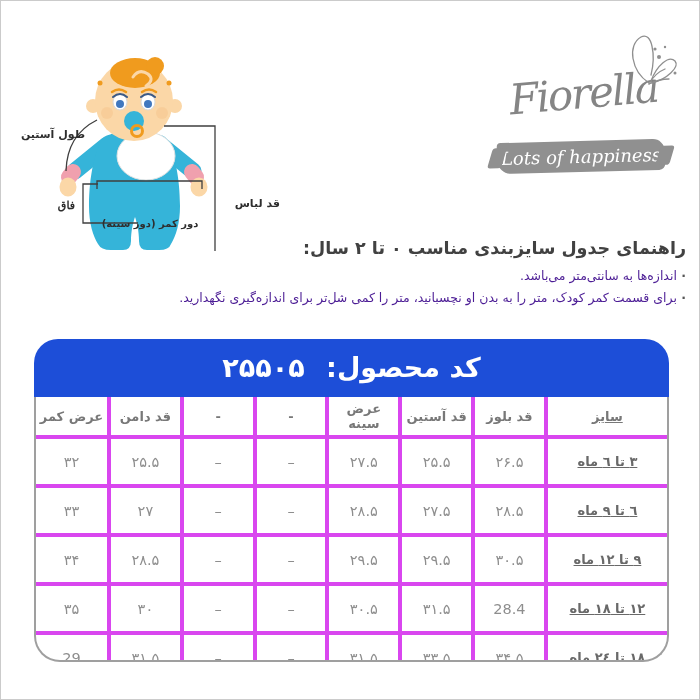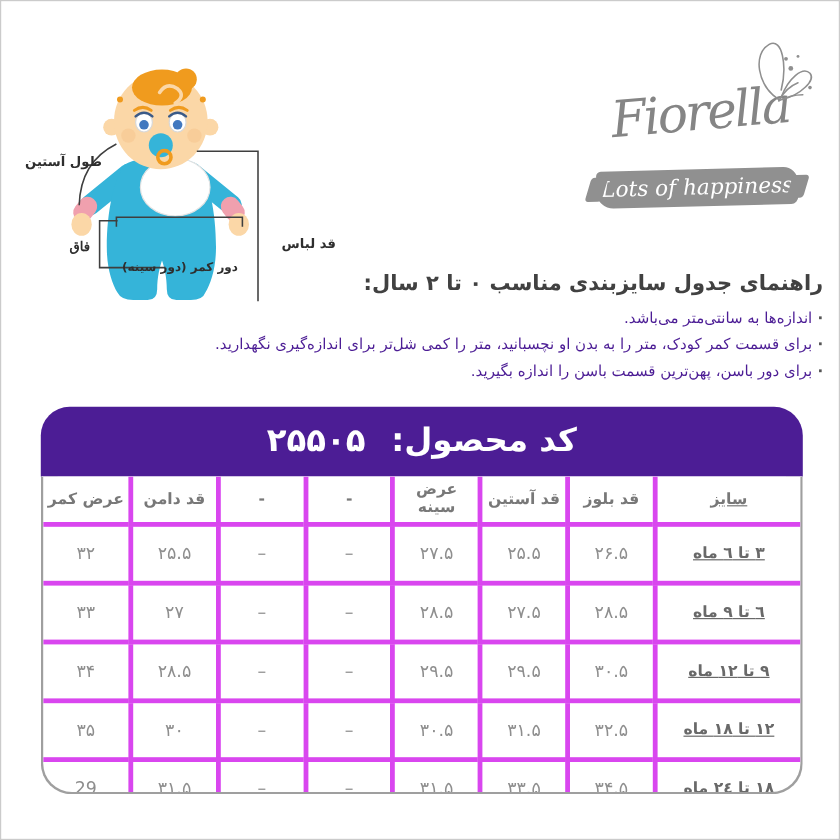--- a/index.html
+++ b/index.html
@@ -20,26 +20,26 @@
   .butterfly{position:absolute;left:618px;top:26px;width:62px;height:68px;}
   .banner{position:absolute;left:496px;top:140px;width:168px;height:31px;background:#909090;
     transform:rotate(-1.5deg);border-radius:4px 12px 6px 14px;}
   .banner::before{content:"";position:absolute;left:-7px;top:5px;width:14px;height:20px;
     background:#909090;transform:skewX(-18deg);border-radius:3px;}
   .banner::after{content:"";position:absolute;right:-7px;top:7px;width:14px;height:19px;
     background:#909090;transform:skewX(-18deg);border-radius:3px;}
   .banner span{display:block;width:100%;text-align:center;line-height:31px;color:#fff;
     font-family:"DejaVu Serif",serif;font-style:italic;font-size:18px;}
   
-  .guide{position:absolute;left:24px;top:226px;right:13px;direction:rtl;text-align:right;}
+  .guide{position:absolute;left:24px;top:237px;right:13px;direction:rtl;text-align:right;}
   .guide-title{font-size:17.5px;font-weight:700;color:#414141;margin-bottom:7px;}
   .guide-bullet{font-size:12.5px;color:#4c1d95;line-height:22px;}
   .guide-bullet::before{content:"\00B7  ";font-weight:700;color:#555;}
   
-  .code-bar{position:absolute;left:33px;top:338px;width:635px;height:58px;background:#4c1d95;
+  .code-bar{position:absolute;left:33px;top:338px;width:635px;height:58px;background:#1d4ed8;
     border-radius:24px 24px 0 0;color:#fff;font-weight:700;font-size:27px;line-height:58px;
     text-align:center;direction:rtl;}
   .code-bar .val{margin-right:12px;letter-spacing:1px;}
   
   .table-wrap{position:absolute;left:33px;top:396px;width:635px;height:265px;background:#fff;
     border:2px solid #9f9f9f;border-top:none;border-radius:0 0 26px 26px;overflow:hidden;
     box-sizing:border-box;}
   table{width:100%;height:100%;border-collapse:collapse;table-layout:fixed;direction:rtl;}
   th,td{border:4px solid #d946ef;text-align:center;vertical-align:middle;padding:0;}
   th{height:38px;font-size:13px;font-weight:700;color:#787878;}
@@ -129,21 +129,20 @@
     </g>
   </svg>
   <div class="banner">
     <span>Lots of happiness</span>
   </div>
 
   <div class="guide">
     <div class="guide-title">راهنمای جدول سایزبندی مناسب ۰ تا ۲ سال:</div>
     <div class="guide-bullet">اندازه‌ها به سانتی‌متر می‌باشد.</div>
     <div class="guide-bullet">برای قسمت کمر کودک، متر را به بدن او نچسبانید، متر را کمی شل‌تر برای اندازه‌گیری نگهدارید.</div>
-    <div class="guide-bullet">برای دور باسن، پهن‌ترین قسمت باسن را اندازه بگیرید.</div>
   </div>
 
   <div class="code-bar">
     <span>کد محصول:</span>
     <span class="val">۲۵۵۰۵</span>
   </div>
 
   <div class="table-wrap">
     <table>
       <colgroup>
@@ -192,21 +191,21 @@
         <td>۳۰.۵</td>
         <td>۲۹.۵</td>
         <td>۲۹.۵</td>
         <td>–</td>
         <td>–</td>
         <td>۲۸.۵</td>
         <td>۳۴</td>
       </tr>
       <tr>
         <td class="size-cell">۱۲ تا ۱۸ ماه</td>
-        <td>۳۲.۵</td>
+        <td>28.4</td>
         <td>۳۱.۵</td>
         <td>۳۰.۵</td>
         <td>–</td>
         <td>–</td>
         <td>۳۰</td>
         <td>۳۵</td>
       </tr>
       <tr>
         <td class="size-cell">۱۸ تا ۲٤ ماه</td>
         <td>۳۴.۵</td>

